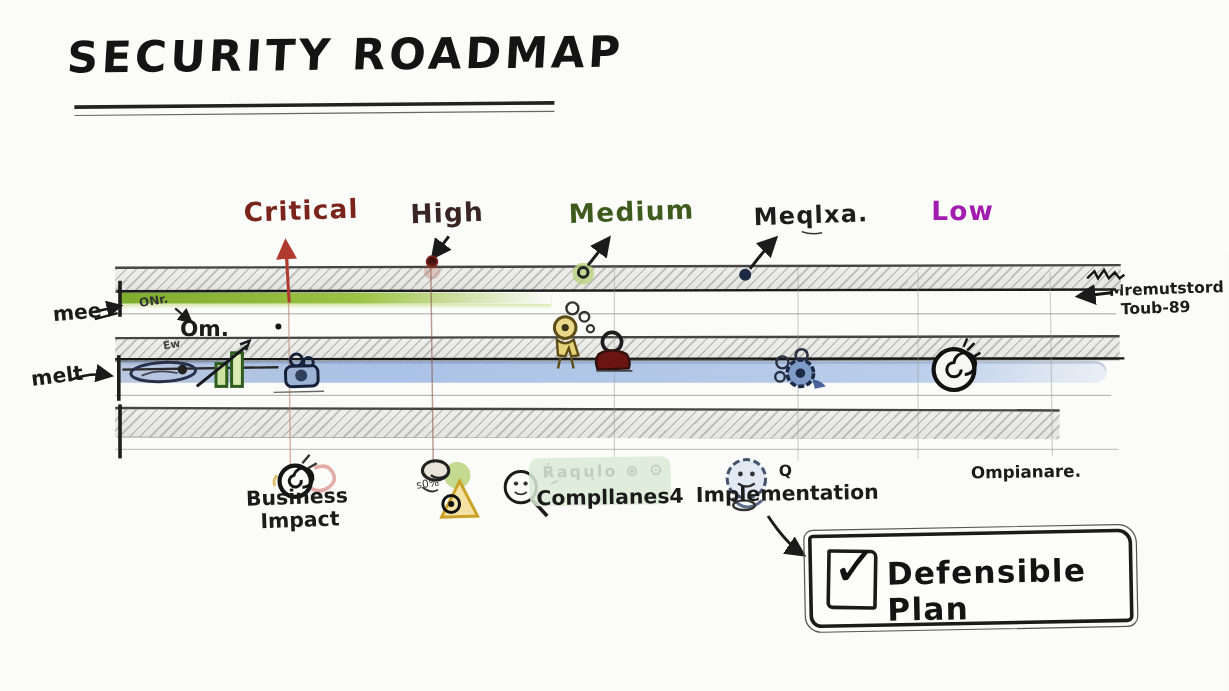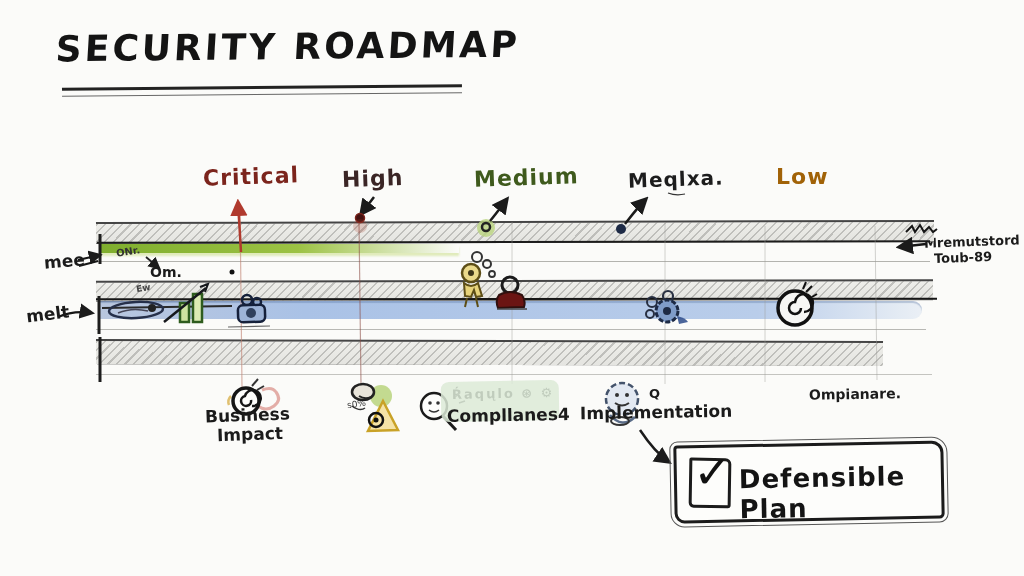--- a/index.html
+++ b/index.html
@@ -11,21 +11,21 @@
   #title{left:56px;top:26px;font-size:36px;font-weight:700;letter-spacing:3px;
          color:#141414;transform:skewX(-4deg) rotate(-0.6deg);z-index:3;}
   #title-underline{left:62px;top:86px;width:400px;height:5px;border-top:3px solid #222;
          border-bottom:1px solid #666;transform:rotate(-0.5deg);z-index:3;}
   
   .prio{z-index:3;font-weight:600;font-size:22px;letter-spacing:1px;transform:rotate(-2deg);}
   #prio-critical{left:203px;top:164px;color:#7b241c;}
   #prio-high{left:342px;top:166px;color:#3a2525;}
   #prio-medium{left:474px;top:165px;color:#3f5a1d;}
   #prio-meqlxa{left:628px;top:167px;color:#1d1d1d;font-size:20px;}
-  #prio-low{left:776px;top:164px;color:#a16207;transform:rotate(0deg);}
+  #prio-low{left:776px;top:164px;color:#a21caf;transform:rotate(0deg);}
   
   .hatch{background:
       repeating-linear-gradient(135deg, rgba(95,95,92,0.30) 0 1.5px, transparent 1.5px 6px),
       linear-gradient(#eeeeea,#e4e4e0);
       border-top:2px solid #454545;border-bottom:1px solid #7a7a78;z-index:1;}
   #hatch1{left:96px;top:221px;width:838px;height:19px;transform:rotate(-0.15deg);}
   #hatch2{left:96px;top:280px;width:837px;height:18px;transform:rotate(-0.1deg);}
   #hatch3{left:96px;top:340px;width:787px;height:23px;border-bottom:none;transform:rotate(0.15deg);}
   .inkline{z-index:1;}
   #boldline1{left:97px;top:241px;width:833px;height:2px;background:#1c1c1c;transform:rotate(-0.1deg);}
@@ -39,21 +39,21 @@
       box-shadow:inset 0 2px 1px rgba(70,100,150,0.30);}
   #pencil2{left:96px;top:329px;width:830px;height:1px;background:#b8b8b4;}
   #redline3{left:99px;top:360px;width:781px;height:2px;background:#7c2b22;transform:rotate(0.1deg);}
   #blackline3{left:97px;top:363px;width:779px;height:2px;background:rgba(25,25,25,0.8);transform:rotate(0.1deg);}
   #pencil3{left:96px;top:374px;width:836px;height:1px;background:#c4c4c0;}
   
   .hand{z-index:3;font-weight:600;}
   #mee{left:44px;top:251px;font-size:17px;transform:rotate(-5deg);}
   #melt{left:26px;top:304px;font-size:17px;transform:rotate(-7deg);}
   #note-onr{left:116px;top:246px;font-size:10px;color:#333;transform:rotate(-9deg);}
-  #note-om{left:150px;top:264px;font-size:14px;font-weight:700;}
+  #note-om{left:150px;top:264px;font-size:18px;font-weight:700;}
   #note-ew{left:136px;top:283px;font-size:9px;color:#444;transform:rotate(-10deg);}
   #lane3-scribble{left:110px;top:342px;font-size:15px;font-weight:700;font-style:italic;
        letter-spacing:0.5px;transform:rotate(-1deg) skewX(-8deg);color:#171717;}
   #rnote1{left:924px;top:234px;font-size:13px;font-weight:700;transform:rotate(-2deg);}
   #rnote2{left:934px;top:250px;font-size:13px;font-weight:700;transform:rotate(-2deg);}
   
   #biz1{left:205px;top:405px;font-size:17px;transform:rotate(-2deg);}
   #biz2{left:217px;top:424px;font-size:17px;transform:rotate(-2deg);}
   #warn-scribble{left:347px;top:399px;font-size:9px;color:#3a3a3a;transform:rotate(-8deg);}
   #glyph-row{left:452px;top:386px;font-size:13px;font-weight:700;letter-spacing:2px;color:#222;transform:rotate(-1deg);}

